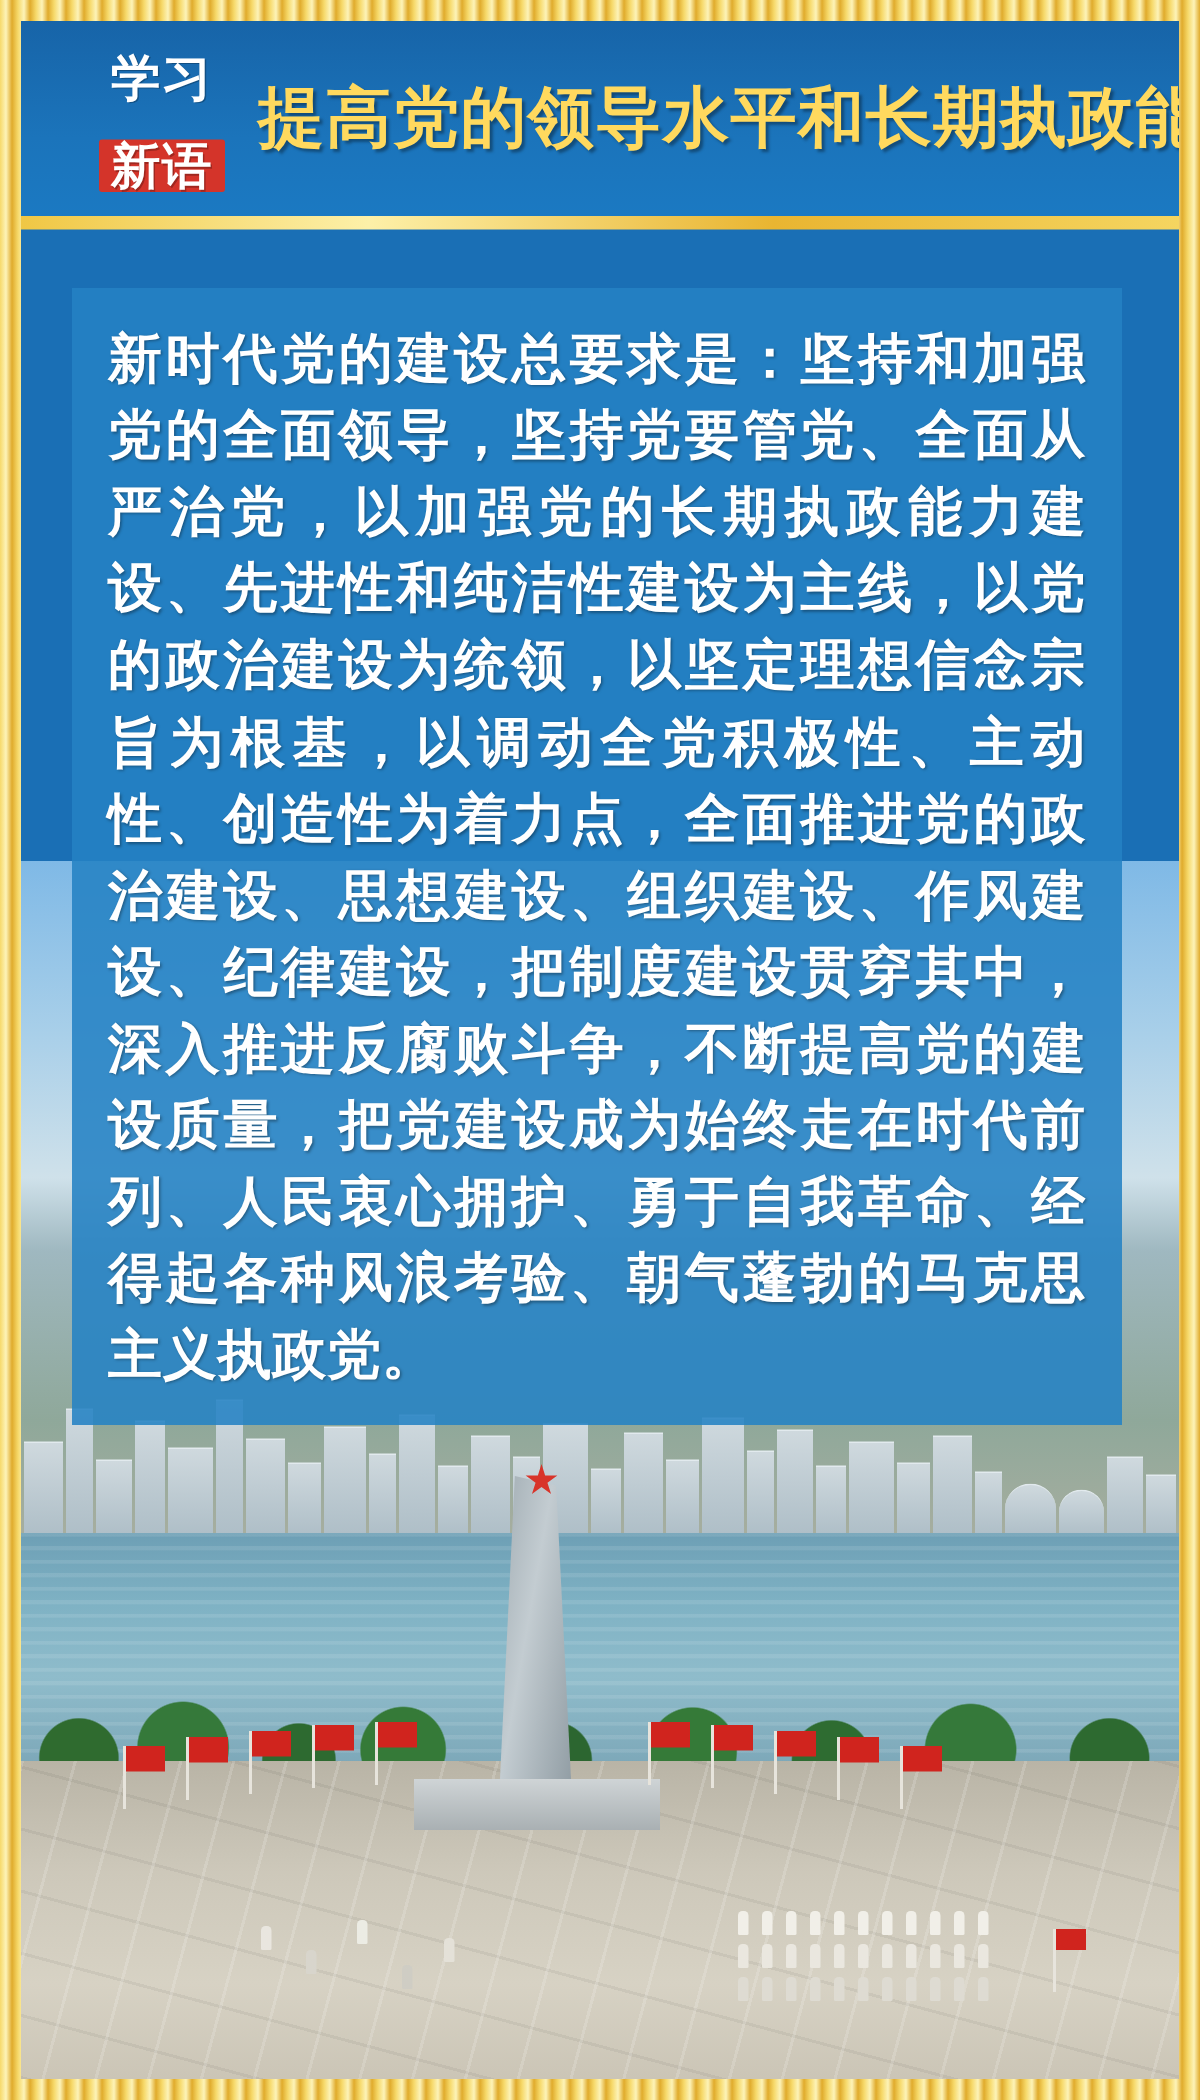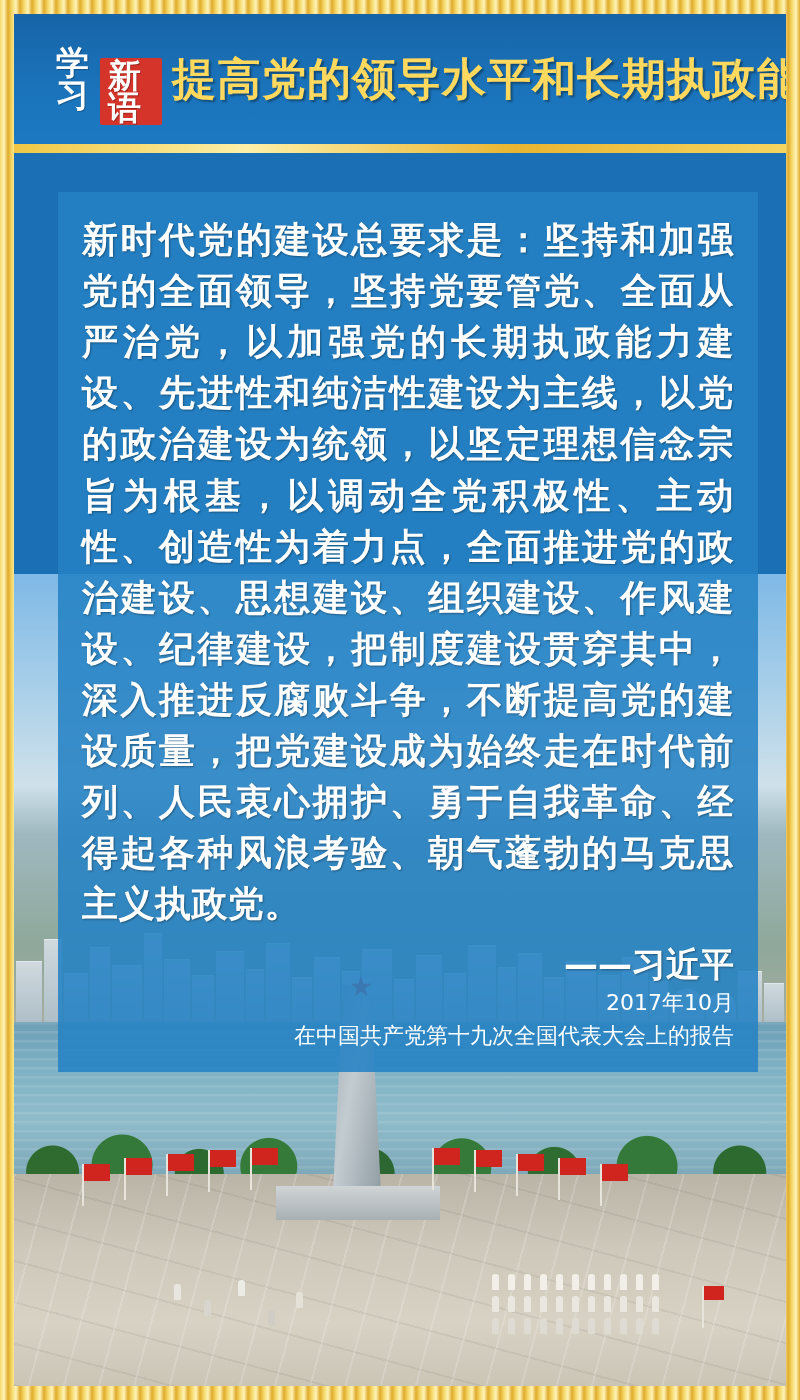--- a/index.html
+++ b/index.html
@@ -55,20 +55,21 @@
     height: 9px;
     background: linear-gradient(90deg, #f0c744 0%, #fdf0a8 30%, #e9b531 65%, #f5d560 100%);
     z-index: 5;
   }
   .brand-seal {
     position: relative;
     width: 104px;
     height: 86px;
     flex: 0 0 auto;
     display: flex;
+    flex-direction: column;
     justify-content: space-between;
     align-items: center;
     margin-right: 12px;
   }
   .brand-seal .seal-line {
     color: #ffffff;
     font-weight: bold;
     font-size: 33px;
     line-height: 0.96;
     letter-spacing: 1px;
@@ -231,21 +232,21 @@
   }
   .person {
     position: absolute;
     width: 7px;
     height: 16px;
     border-radius: 3px 3px 1px 1px;
   }
   
   .quote-card {
     position: absolute;
-    left: 44px;
+    left: 34px;
     top: 178px;
     width: 700px;
     padding: 22px 24px 20px 24px;
     box-sizing: border-box;
     background: rgba(36, 130, 196, 0.88);
     z-index: 7;
   }
   .quote-text {
     color: #ffffff;
     font-weight: bold;
@@ -447,22 +448,17 @@
       <div class="brand-seal">
         <span class="seal-line">学习</span>
         <span class="seal-line second">新语</span>
       </div>
       <div class="header-title">提高党的领导水平和长期执政能力</div>
     </div>
     <div class="header-underline"></div>
 
     <div class="quote-card">
       <div class="quote-text">新时代党的建设总要求是：坚持和加强党的全面领导，坚持党要管党、全面从严治党，以加强党的长期执政能力建设、先进性和纯洁性建设为主线，以党的政治建设为统领，以坚定理想信念宗旨为根基，以调动全党积极性、主动性、创造性为着力点，全面推进党的政治建设、思想建设、组织建设、作风建设、纪律建设，把制度建设贯穿其中，深入推进反腐败斗争，不断提高党的建设质量，把党建设成为始终走在时代前列、人民衷心拥护、勇于自我革命、经得起各种风浪考验、朝气蓬勃的马克思主义执政党。</div>
-      <div class="attrib">
-        <div class="author">——习近平</div>
-        <div class="date">2017年10月</div>
-        <div class="source">在中国共产党第十九次全国代表大会上的报告</div>
-      </div>
     </div>
 
 
   </div>
 </div>
 
 </body></html>

